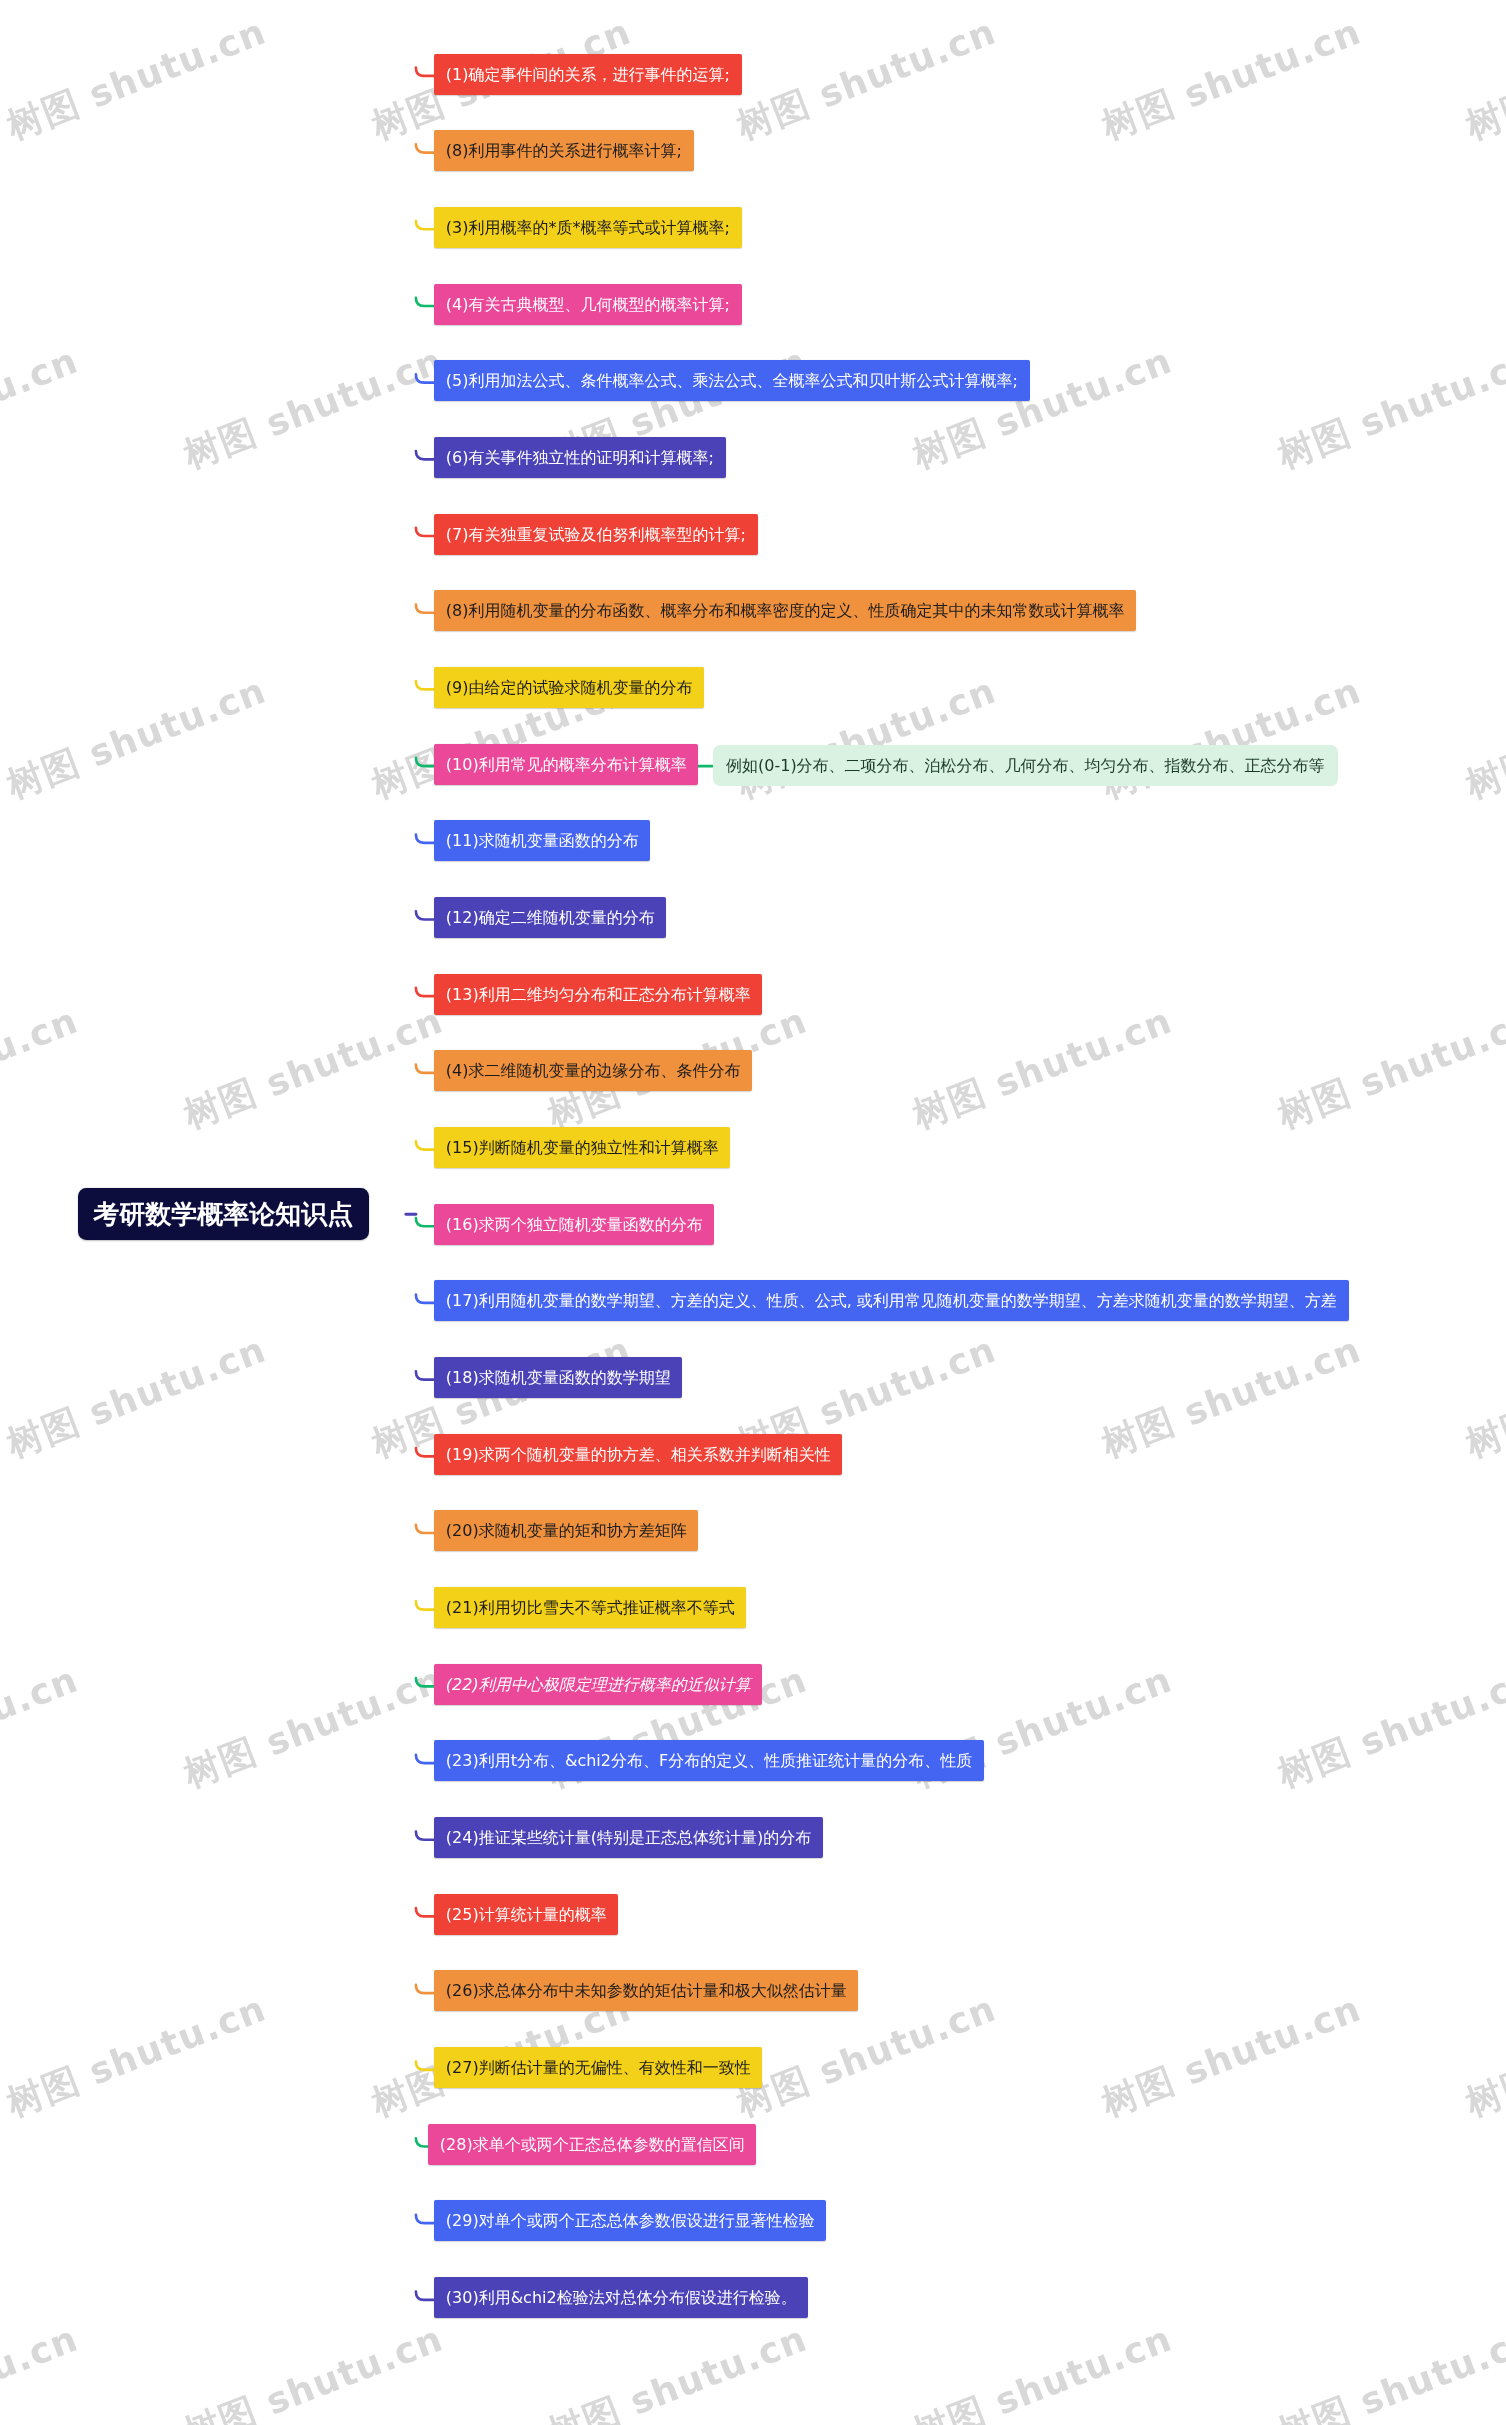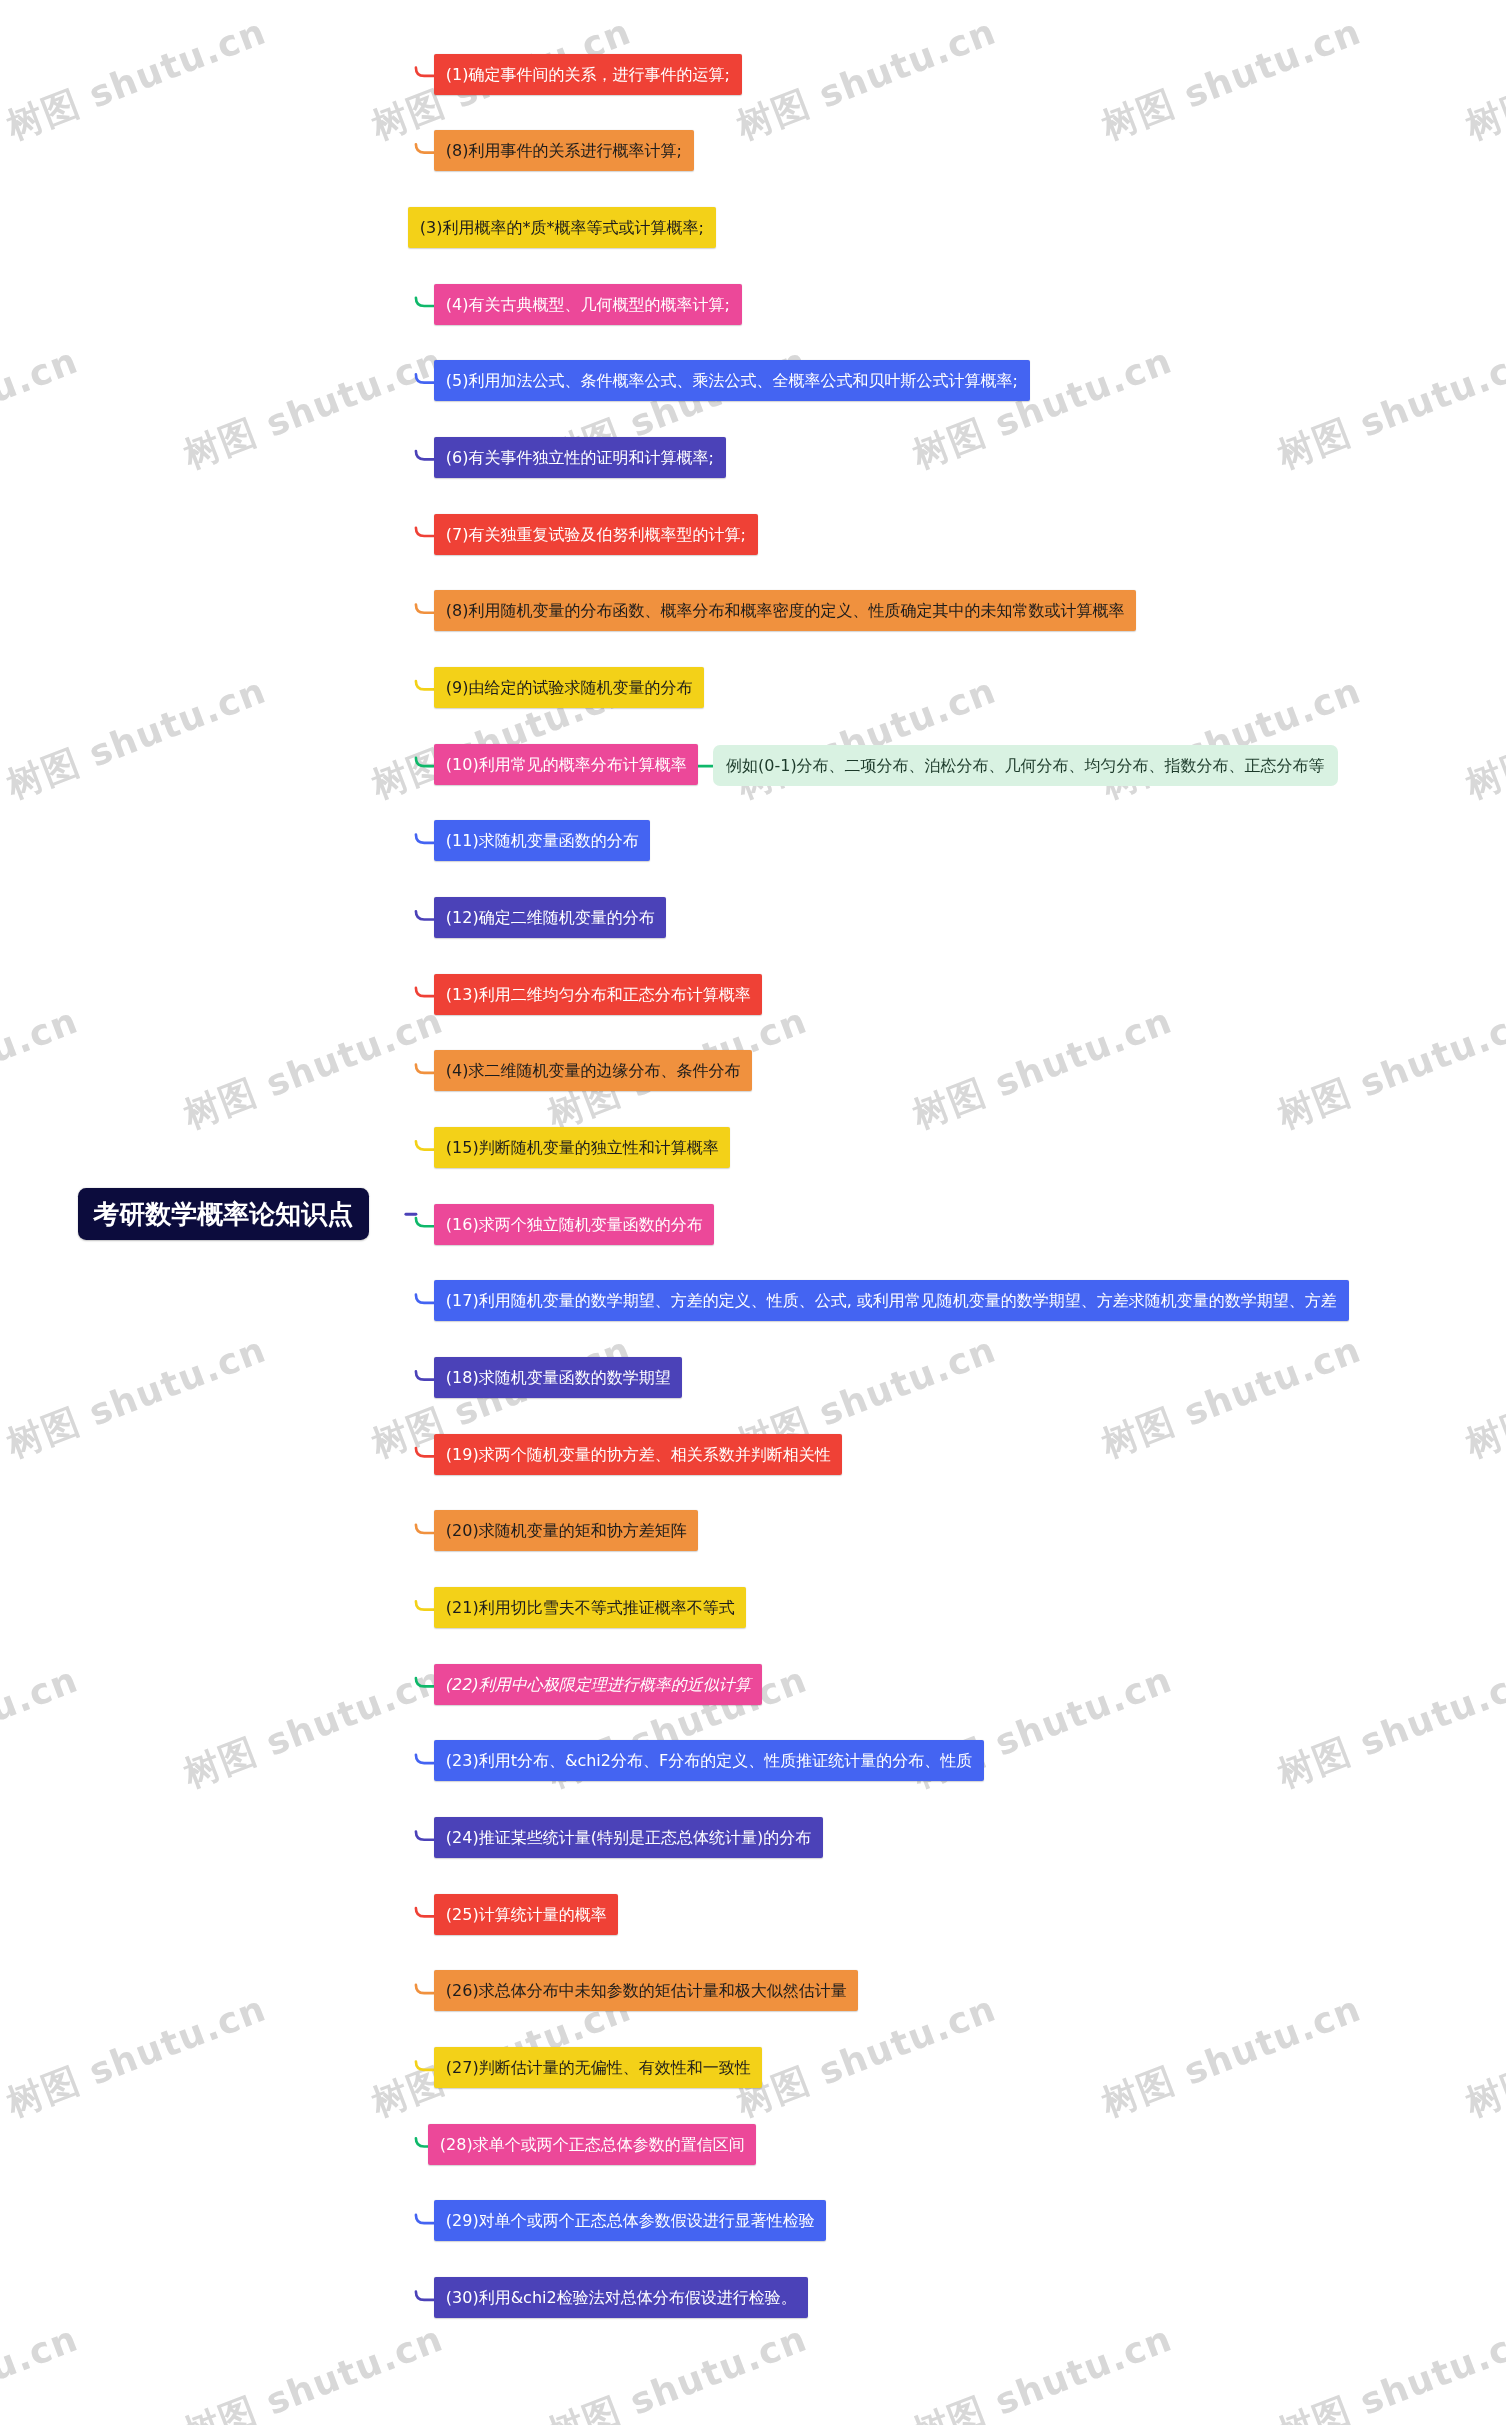--- a/index.html
+++ b/index.html
@@ -355,21 +355,21 @@
     <span class="root-label">考研数学概率论知识点</span>
   </div>
 
   <div id="nodes-container">
       <div class="node c-red" style="left: 434px; top: 54px;">
         <span class="node-label">(1)确定事件间的关系，进行事件的运算;</span>
       </div>
       <div class="node c-orange" style="left: 434px; top: 130px;">
         <span class="node-label">(8)利用事件的关系进行概率计算;</span>
       </div>
-      <div class="node c-yellow" style="left: 408px; top: 207px;">
+      <div class="node c-yellow" style="left: 434px; top: 207px;">
         <span class="node-label">(3)利用概率的*质*概率等式或计算概率;</span>
       </div>
       <div class="node c-green" style="left: 434px; top: 284px;">
         <span class="node-label">(4)有关古典概型、几何概型的概率计算;</span>
       </div>
       <div class="node c-blue" style="left: 434px; top: 360px;">
         <span class="node-label">(5)利用加法公式、条件概率公式、乘法公式、全概率公式和贝叶斯公式计算概率;</span>
       </div>
       <div class="node c-purple" style="left: 434px; top: 437px;">
         <span class="node-label">(6)有关事件独立性的证明和计算概率;</span>

